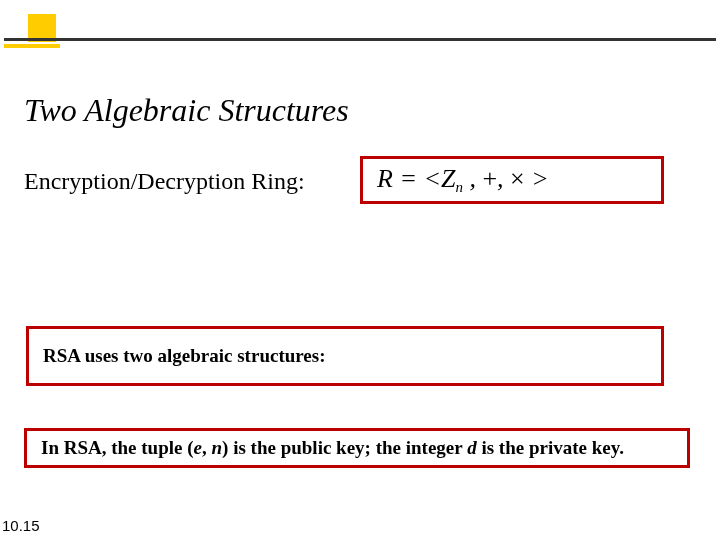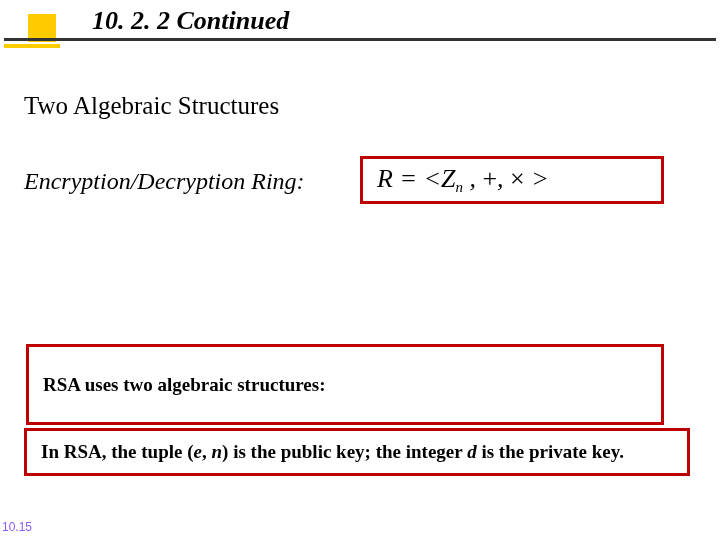--- a/index.html
+++ b/index.html
@@ -1,42 +1,41 @@
 <!DOCTYPE html>
 <html><head>
 <meta charset="utf-8">
 <style>
   html,body{margin:0;padding:0;width:720px;height:540px;background:#fff;font-family:"Georgia","Times New Roman",serif;color:#000;overflow:hidden}
   .slide{position:relative;width:720px;height:540px}
   .corner-square{position:absolute;left:28px;top:14px;width:28px;height:28px;background:#fc0}
   .header-title{position:absolute;left:92px;top:6px;font-size:26px;font-style:italic;font-weight:bold}
   .header-line-dark{position:absolute;left:4px;top:38px;width:712px;height:3px;background:#333}
   .header-line-yellow{position:absolute;left:4px;top:44px;width:56px;height:4px;background:#fc0}
-  .sub{position:absolute;left:24px;top:92px;font-size:25px;}
-  .label1{position:absolute;left:24px;top:168px;font-size:24px;font-style:italic}
+  .sub{position:absolute;left:24px;top:92px;font-size:32px;font-style:italic}
+  .label1{position:absolute;left:24px;top:168px;font-size:24px;}
   .label2{position:absolute;left:30px;top:246px;font-size:24px;font-style:italic}
   .box{position:absolute;border:3px solid #bc0000;background:#fff;display:flex;align-items:center;padding:0 14px;box-sizing:border-box}
   .box1{left:360px;top:156px;width:304px;height:48px}
   .box2{left:290px;top:234px;width:316px;height:48px}
-  .box3{left:26px;top:344px;width:638px;height:81px}
-  .box4{left:24px;top:428px;width:666px;height:48px}
+  .box3{left:26px;top:326px;width:638px;height:60px}
+  .box4{left:24px;top:428px;width:666px;height:40px}
   .math{font-family:"Times New Roman",serif;font-size:26px;font-style:italic}
   .math .n{font-style:normal}
   .math sub{font-size:15px;vertical-align:-0.3em}
   .info{font-family:"Times New Roman",serif;font-size:19px;line-height:1.25}
   .info b{font-weight:bold}
-  .slidenum{position:absolute;left:2px;bottom:6px;font-family:Arial,sans-serif;font-size:12px;color:#8b5cf6}
+  .slidenum{position:absolute;left:2px;bottom:6px;font-family:Arial,sans-serif;font-size:15px;color:#000000}
 </style>
 </head>
 <body>
 
 <div class="slide">
 
   <div class="corner-square"></div>
-  <div class="header-title">10. 2. 2  Continued</div>
   <div class="header-line-dark"></div>
   <div class="header-line-yellow"></div>
 
   <div class="sub">Two Algebraic Structures</div>
 
   <div class="label1">Encryption/Decryption Ring:</div>
 
   <div class="box box1">
     <span class="math">
       <span>R = &lt;Z</span><sub>n</sub><span> , </span><span class="n">+</span><span>, </span><span class="n">×</span><span> &gt;</span>

